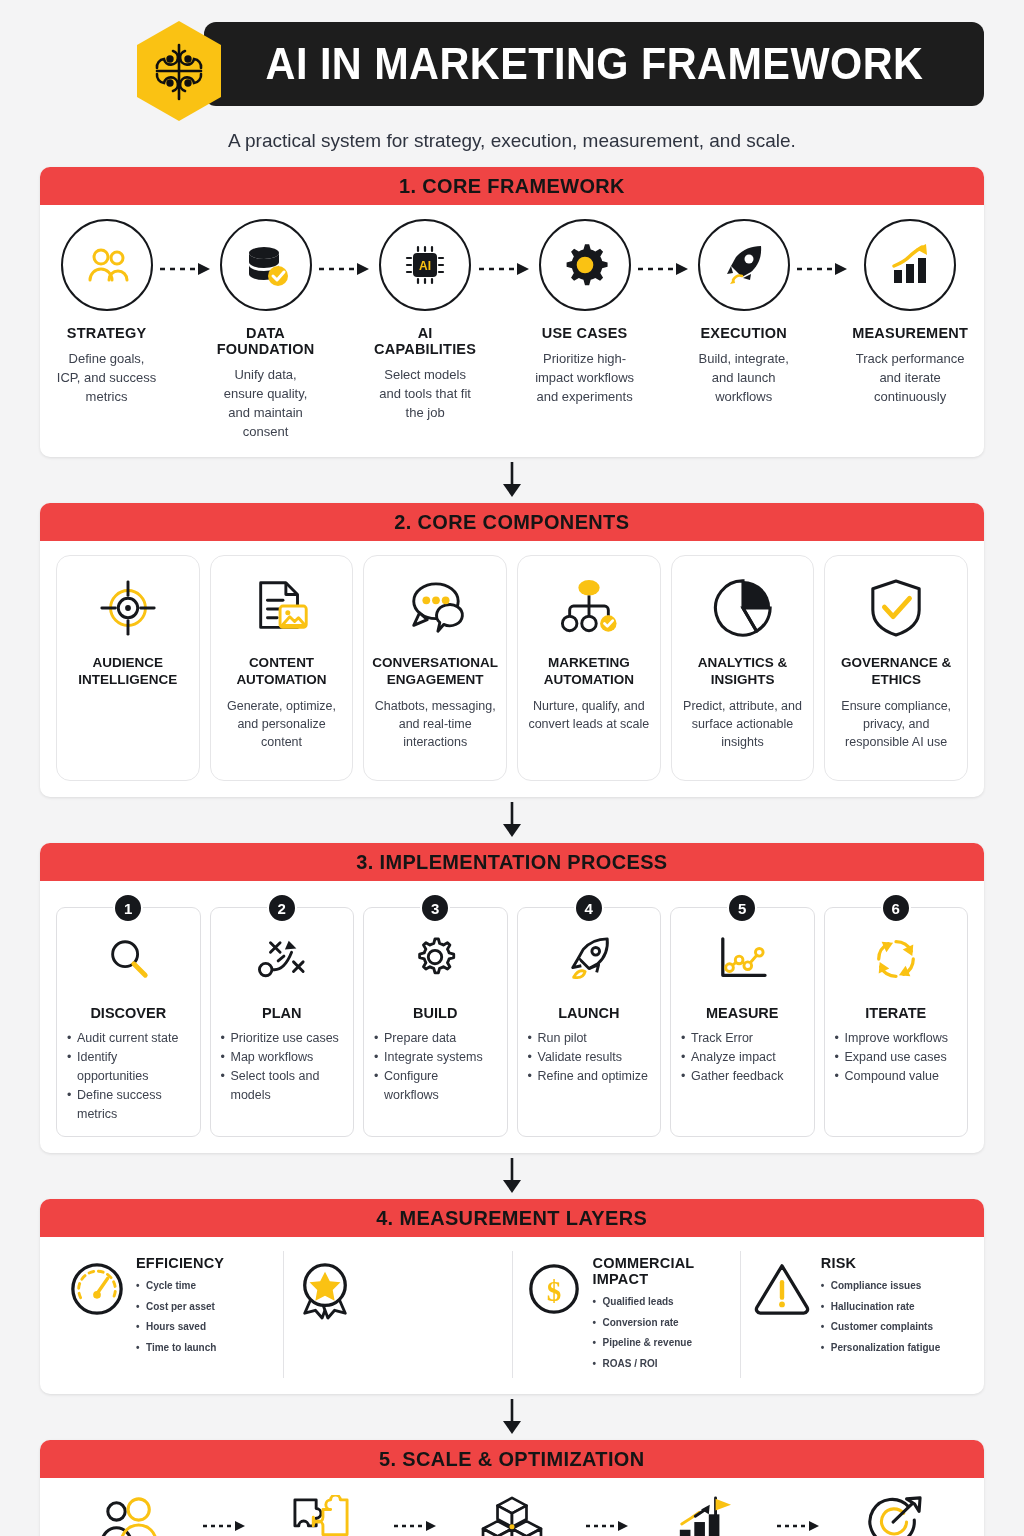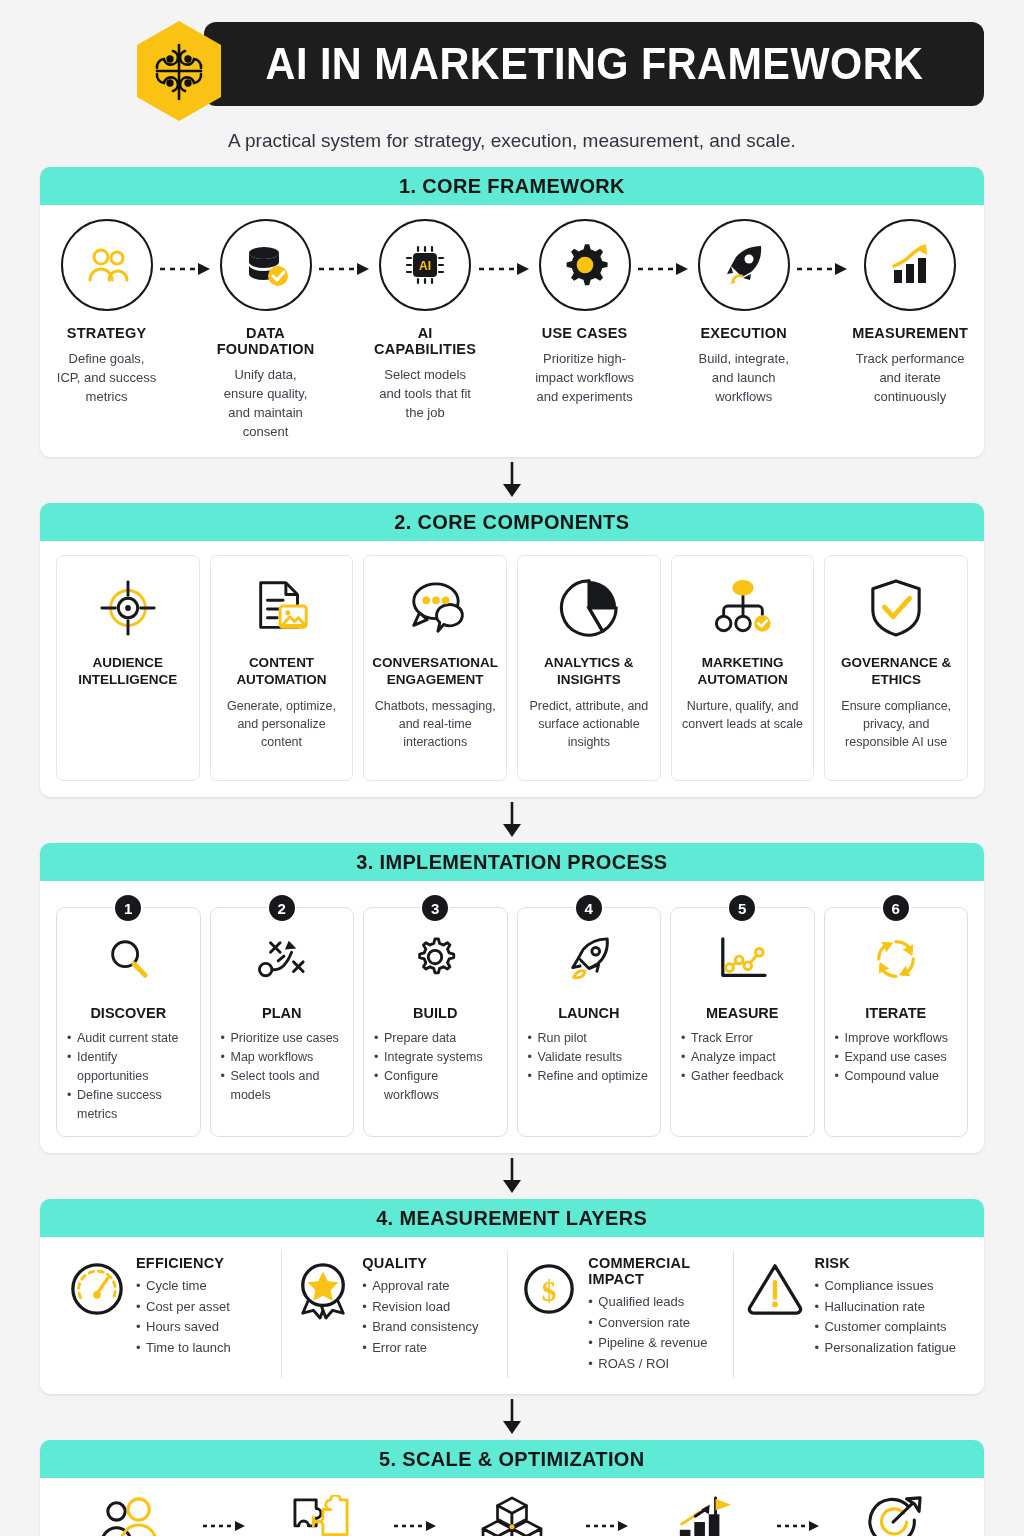--- a/index.html
+++ b/index.html
@@ -45,21 +45,21 @@
   
   .section {
     background: #ffffff;
     border-radius: 10px;
     box-shadow: 0 1px 3px rgba(0,0,0,0.10);
     overflow: hidden;
     margin: 0 auto;
     width: 944px;
   }
   .section-header {
-    background: #5eead4;
+    background: #ef4444;
     height: 38px;
     display: flex; align-items: center; justify-content: center;
   }
   .section-header .sh-text {
     font-size: 21px; font-weight: bold; color: #151515; letter-spacing: 0.4px;
     font-family: "Liberation Sans Narrow","Liberation Sans", sans-serif;
     transform: scaleX(0.95);
   }
   .section-body { padding: 14px 16px 16px 16px; }
 
@@ -77,21 +77,21 @@
   }
   .pipe-title { margin-top: 14px; font-size: 14.5px; font-weight: bold; letter-spacing: 0.2px; color: #16181c; }
   .pipe-desc { margin-top: 8px; font-size: 13px; line-height: 19px; color: #3d424e; }
   .dash-arrow { width: 58px; display: flex; align-items: center; justify-content: center; padding-top: 43px; flex: 0 0 auto; }
 
   
   .comp-grid { display: flex; justify-content: space-between; gap: 10px; }
   .comp-card {
     flex: 1 1 0;
     border: 1px solid #e6e6e8;
-    border-radius: 7px;
+    border-radius: 14px;
     background: #fff;
     padding: 16px 8px 14px 8px;
     display: flex; flex-direction: column; align-items: center; text-align: center;
     min-height: 226px;
   }
   .comp-icon { height: 72px; display: flex; align-items: center; justify-content: center; }
   .comp-title { margin-top: 10px; font-size: 13.5px; font-weight: bold; line-height: 17px; color: #16181c; }
   .comp-desc { margin-top: 9px; font-size: 12.5px; line-height: 18px; color: #3d424e; }
 
   
@@ -119,21 +119,21 @@
   .step-list li { list-style: none; font-size: 12.5px; line-height: 19px; color: #3d424e; padding-left: 10px; position: relative; }
   .step-list li::before { content: "•"; position: absolute; left: 0; top: 0; }
 
   
   .meas-grid { display: flex; }
   .meas-item { flex: 1 1 0; display: flex; gap: 10px; padding: 4px 12px; align-items: flex-start; }
   .meas-item + .meas-item { border-left: 1px solid #e3e3e6; }
   .meas-icon { width: 58px; flex: 0 0 58px; display: flex; align-items: flex-start; justify-content: center; padding-top: 6px; }
   .meas-title { font-size: 14.5px; font-weight: bold; color: #16181c; letter-spacing: 0.2px; }
   .meas-list { margin-top: 5px; }
-  .meas-list li { list-style: none; font-size: 13px; line-height: 20.5px; color: #3d424e; padding-left: 10px; position: relative; white-space: nowrap; }
+  .meas-list li { list-style: none; font-size: 10px; line-height: 20.5px; color: #3d424e; padding-left: 10px; position: relative; white-space: nowrap; font-weight: bold; }
   .meas-list li::before { content: "•"; position: absolute; left: 0; }
 
   
   .scale-row { display: flex; align-items: flex-start; justify-content: space-between; }
   .scale-item { width: 162px; display: flex; flex-direction: column; align-items: center; text-align: center; }
   .scale-icon { height: 62px; display: flex; align-items: center; justify-content: center; }
   .scale-arrow { flex: 0 0 auto; width: 44px; display: flex; justify-content: center; padding-top: 28px; }
 
   .gap-s { height: 14px; }
 </style>
@@ -372,45 +372,45 @@
               <circle cx="36" cy="22" r="4" fill="#fac213"></circle>
               <circle cx="46" cy="22" r="4" fill="#fac213"></circle>
             </svg>
           </div>
           <div class="comp-title">CONVERSATIONAL ENGAGEMENT</div>
           <div class="comp-desc">Chatbots, messaging, and real-time interactions</div>
         </div>
 
         <div class="comp-card">
           <div class="comp-icon">
-            <svg viewBox="0 0 64 64" width="62" height="62">
-              <path d="M32 32 L32 4 A28 28 0 0 1 60 32 Z" fill="#16181c"></path>
-              <path d="M32 32 L60 32 A28 28 0 0 1 46 56 Z" stroke="#16181c" stroke-width="3.2" fill="none"></path>
-              <path d="M32 32 L46 56 A28 28 0 1 1 32 4 Z" stroke="#16181c" stroke-width="3.2" fill="none"></path>
-            </svg>
-          </div>
-          <div class="comp-title">ANALYTICS &amp; INSIGHTS</div>
-          <div class="comp-desc">Predict, attribute, and surface actionable insights</div>
-        </div>
-
-        <div class="comp-card">
-          <div class="comp-icon">
             <svg viewBox="0 0 64 60" width="62" height="58">
               <ellipse cx="32" cy="9" rx="11" ry="8" fill="#fac213"></ellipse>
               <line x1="32" y1="17" x2="32" y2="28" stroke="#16181c" stroke-width="3"></line>
               <path d="M12 38 v-6 a4 4 0 0 1 4 -4 h32 a4 4 0 0 1 4 4 v6" stroke="#16181c" stroke-width="3" fill="none"></path>
               <line x1="32" y1="28" x2="32" y2="38" stroke="#16181c" stroke-width="3"></line>
               <circle cx="12" cy="46" r="7.5" stroke="#16181c" stroke-width="3" fill="#fff"></circle>
               <circle cx="32" cy="46" r="7.5" stroke="#16181c" stroke-width="3" fill="#fff"></circle>
               <circle cx="52" cy="46" r="8.5" fill="#fac213"></circle>
               <path d="M48 46 l3 3 5.5 -6" stroke="#fff" stroke-width="2.8" fill="none" stroke-linecap="round" stroke-linejoin="round"></path>
             </svg>
           </div>
           <div class="comp-title">MARKETING AUTOMATION</div>
           <div class="comp-desc">Nurture, qualify, and convert leads at scale</div>
+        </div>
+
+        <div class="comp-card">
+          <div class="comp-icon">
+            <svg viewBox="0 0 64 64" width="62" height="62">
+              <path d="M32 32 L32 4 A28 28 0 0 1 60 32 Z" fill="#16181c"></path>
+              <path d="M32 32 L60 32 A28 28 0 0 1 46 56 Z" stroke="#16181c" stroke-width="3.2" fill="none"></path>
+              <path d="M32 32 L46 56 A28 28 0 1 1 32 4 Z" stroke="#16181c" stroke-width="3.2" fill="none"></path>
+            </svg>
+          </div>
+          <div class="comp-title">ANALYTICS &amp; INSIGHTS</div>
+          <div class="comp-desc">Predict, attribute, and surface actionable insights</div>
         </div>
 
         <div class="comp-card">
           <div class="comp-icon">
             <svg viewBox="0 0 58 64" width="56" height="62">
               <path d="M29 4 L53 12 v22 c0 14 -12 22 -24 26 c-12 -4 -24 -12 -24 -26 V12z" stroke="#16181c" stroke-width="3.2" fill="#fff" stroke-linejoin="round"></path>
               <path d="M17 31 l9 10 17 -19" stroke="#fac213" stroke-width="5" fill="none" stroke-linecap="round" stroke-linejoin="round"></path>
             </svg>
           </div>
           <div class="comp-title">GOVERNANCE &amp; ETHICS</div>
@@ -592,29 +592,20 @@
 
         <div class="meas-item">
           <div class="meas-icon">
             <svg viewBox="0 0 58 62" width="56" height="60">
               <path d="M15 38 l-7 16 11 -3 7 8 6 -16z" stroke="#16181c" stroke-width="3" fill="#fff" stroke-linejoin="round"></path>
               <path d="M43 38 l7 16 -11 -3 -7 8 -6 -16z" stroke="#16181c" stroke-width="3" fill="#fff" stroke-linejoin="round"></path>
               <circle cx="29" cy="25" r="21" stroke="#16181c" stroke-width="3.4" fill="#fff"></circle>
               <polygon points="29,11 34,21 45,22 37,30 39,41 29,36 19,41 21,30 13,22 24,21" fill="#fac213"></polygon>
             </svg>
           </div>
-          <div>
-            <div class="meas-title">QUALITY</div>
-            <ul class="meas-list">
-              <li>Approval rate</li>
-              <li>Revision load</li>
-              <li>Brand consistency</li>
-              <li>Error rate</li>
-            </ul>
-          </div>
         </div>
 
         <div class="meas-item">
           <div class="meas-icon">
             <svg viewBox="0 0 58 58" width="56" height="56">
               <circle cx="29" cy="29" r="24" stroke="#16181c" stroke-width="3.4" fill="none"></circle>
               <text x="29" y="41" font-family="Liberation Serif, serif" font-size="30" font-weight="bold" fill="#fac213" text-anchor="middle">$</text>
             </svg>
           </div>
           <div>

